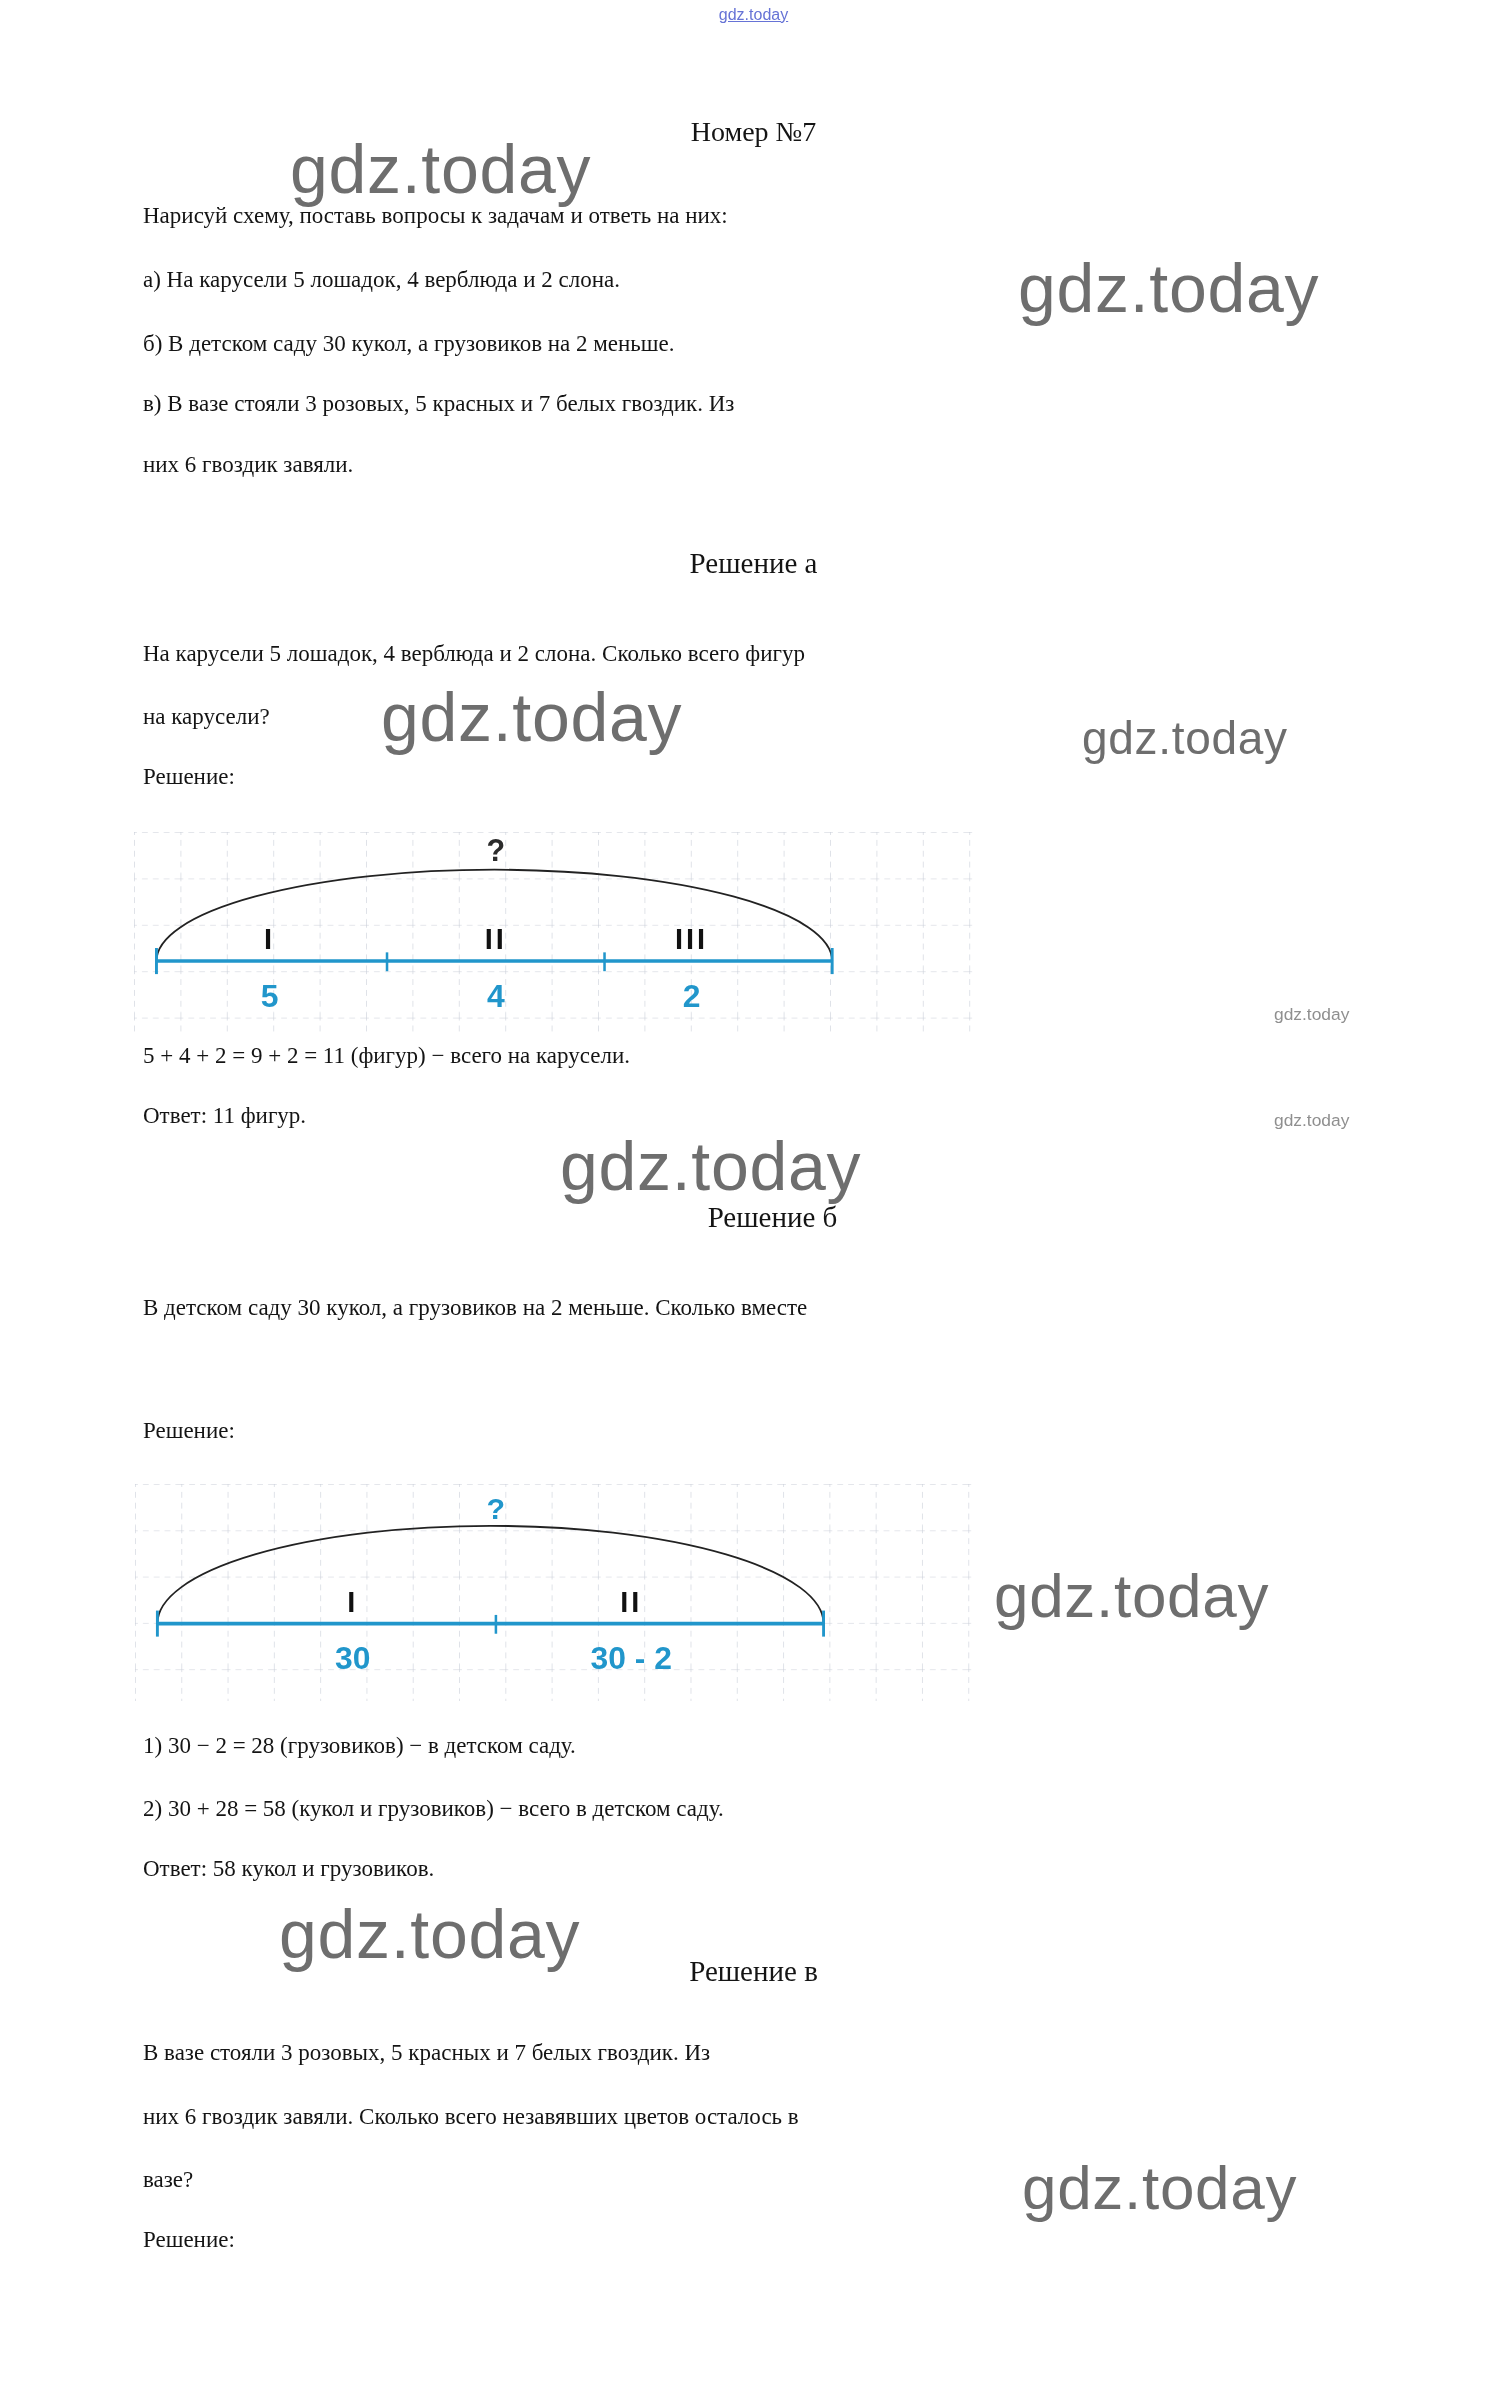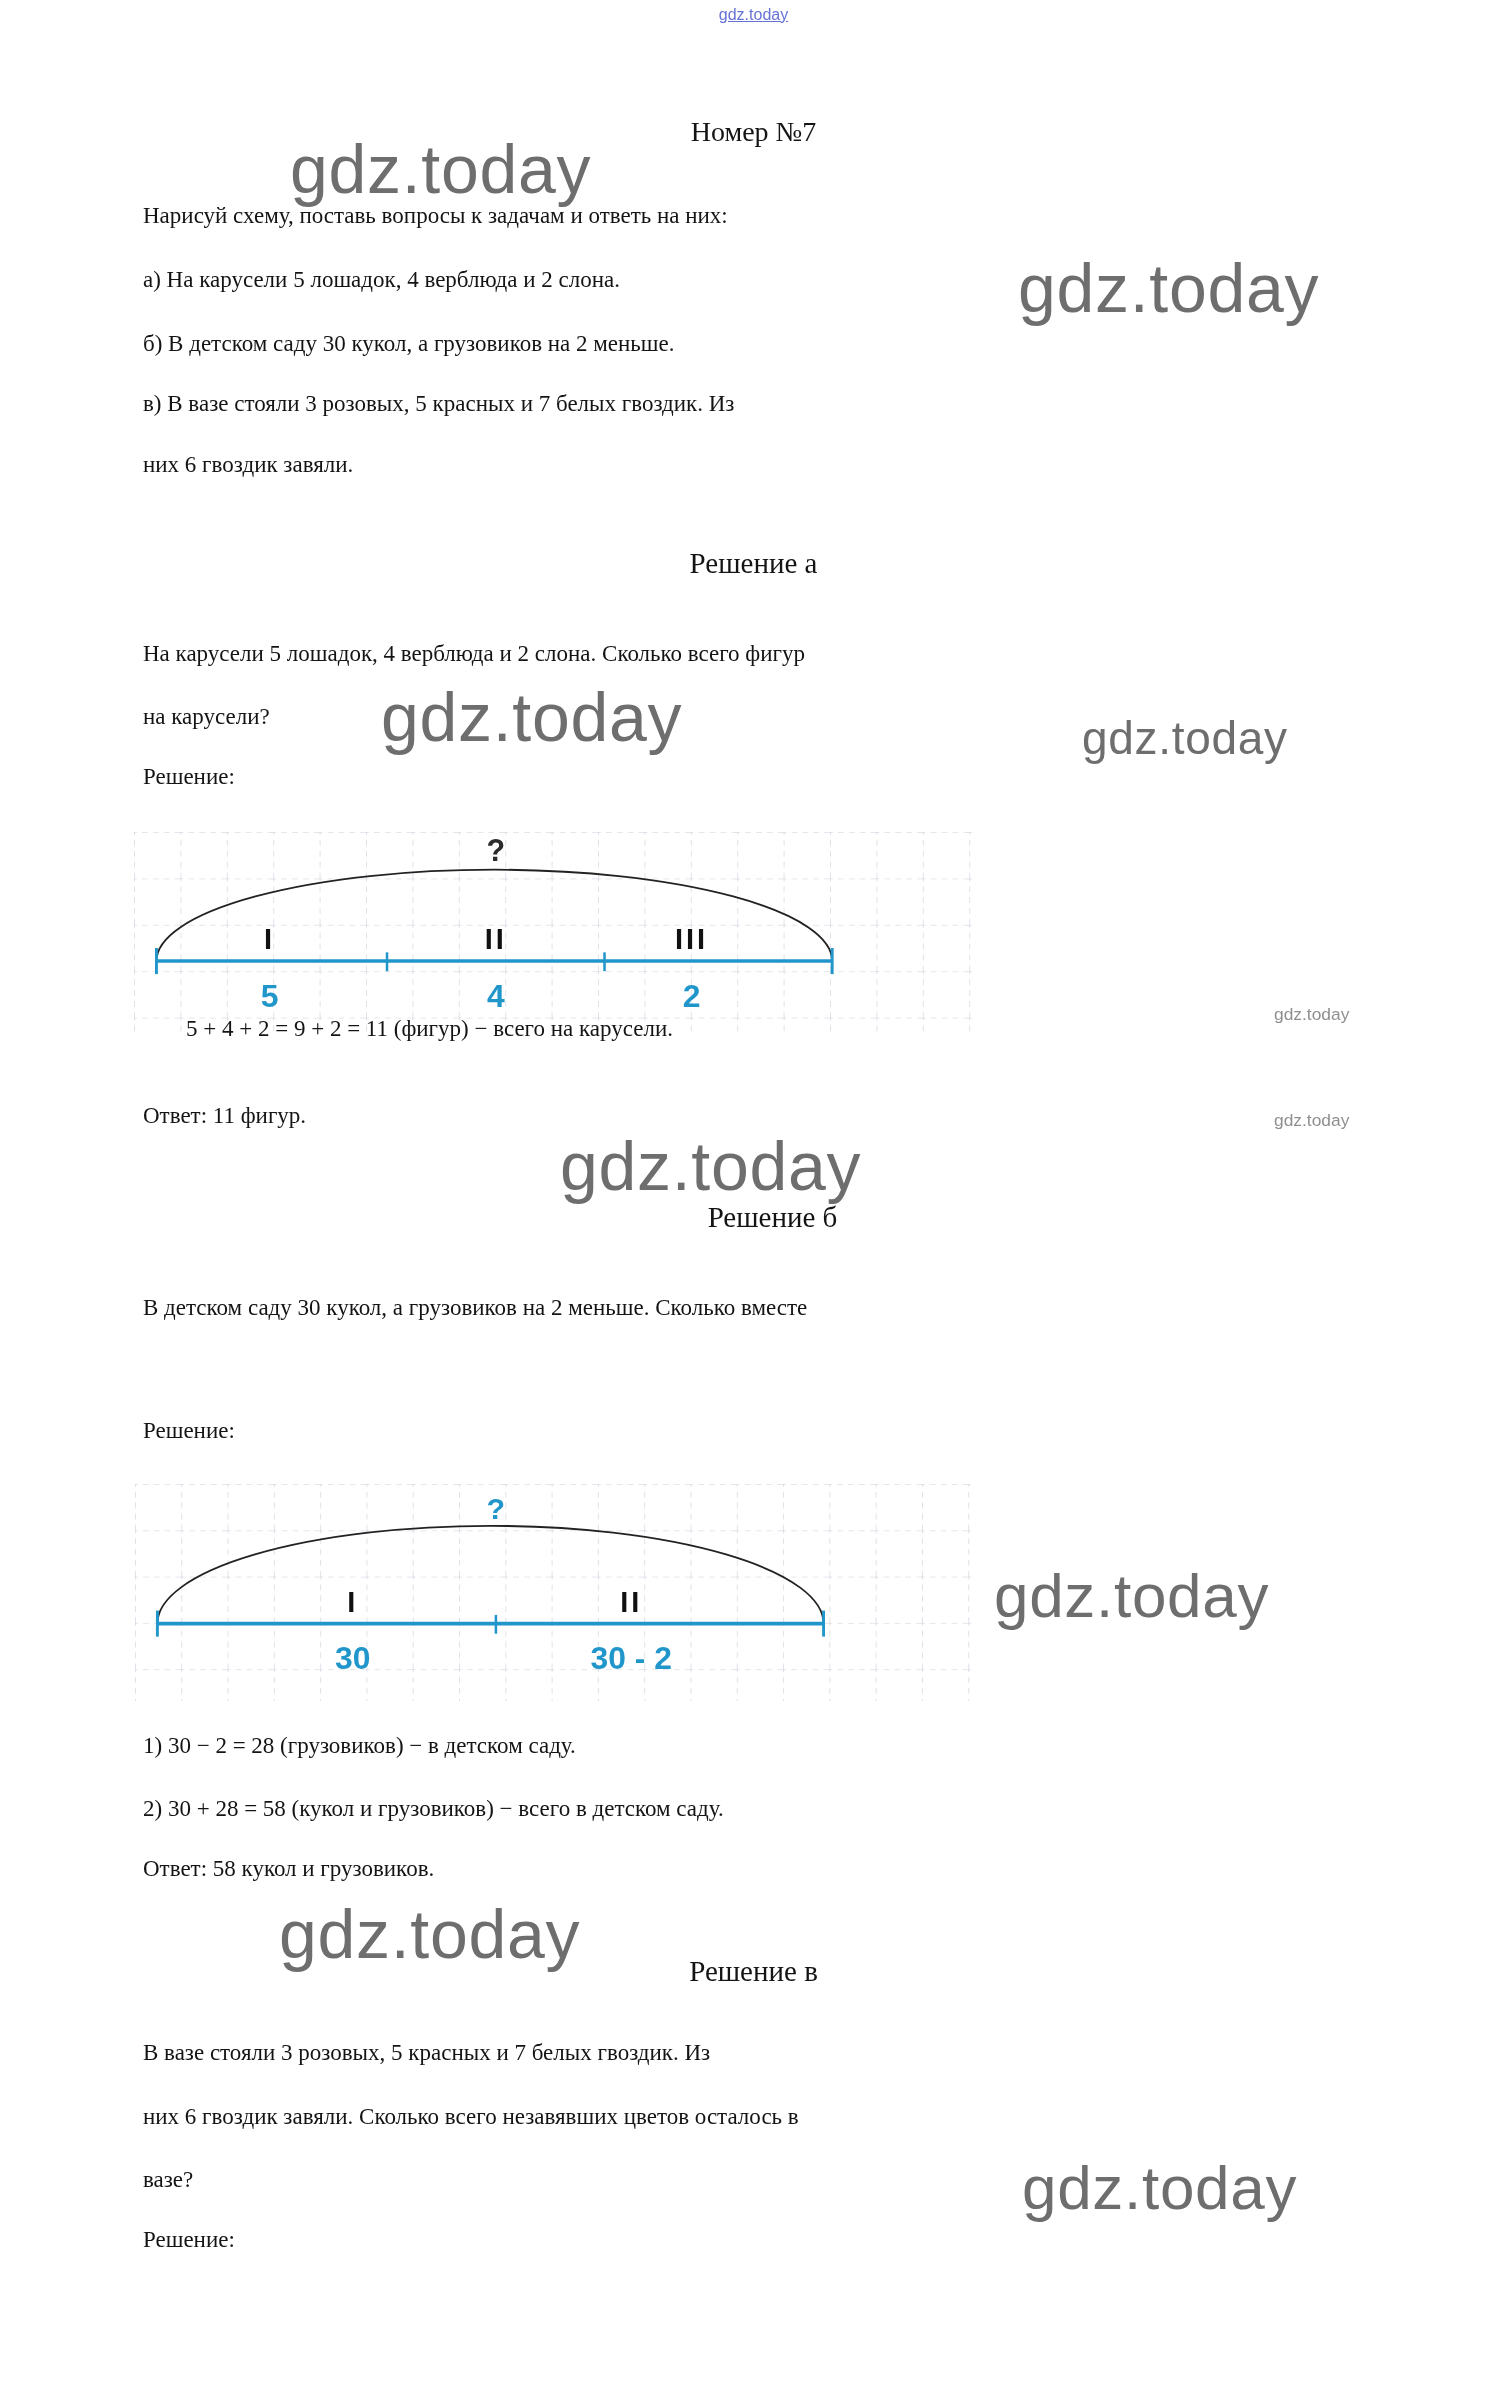--- a/index.html
+++ b/index.html
@@ -105,21 +105,21 @@
     <line class="tick-mid" x1="649" y1="166" x2="649" y2="192"></line>
     <text class="qmark-dark" x="499" y="40">?</text>
     <text class="tally" x="187" y="162">I</text>
     <text class="tally" x="499" y="162">II</text>
     <text class="tally" x="769" y="162">III</text>
     <text class="value" x="187" y="241">5</text>
     <text class="value" x="499" y="241">4</text>
     <text class="value" x="769" y="241">2</text>
   </svg>
 
-  <div class="line" style="top:1016px;margin-left:43px;">5 + 4 + 2 = 9 + 2 = 11 (фигур) − всего на карусели.</div>
+  <div class="line" style="top:1043px;">5 + 4 + 2 = 9 + 2 = 11 (фигур) − всего на карусели.</div>
   <div class="line" style="top:1103px;">Ответ: 11 фигур.</div>
 
   <div class="centered" style="top:1201px;margin-left:19px;">Решение б</div>
   <div class="line" style="top:1295px;">В детском саду 30 кукол, а грузовиков на 2 меньше. Сколько вместе</div>
   <div class="line" style="top:1418px;">Решение:</div>
 
   <svg class="diagram" style="top:1484px;" width="841" height="217" viewBox="0 0 1160 300">
     <defs>
       <pattern id="grid2" width="64" height="64" patternUnits="userSpaceOnUse">
         <path d="M 64 0 L 0 0 0 64" fill="none" stroke="#c9ced8" stroke-width="1.6" stroke-dasharray="8 7"></path>

